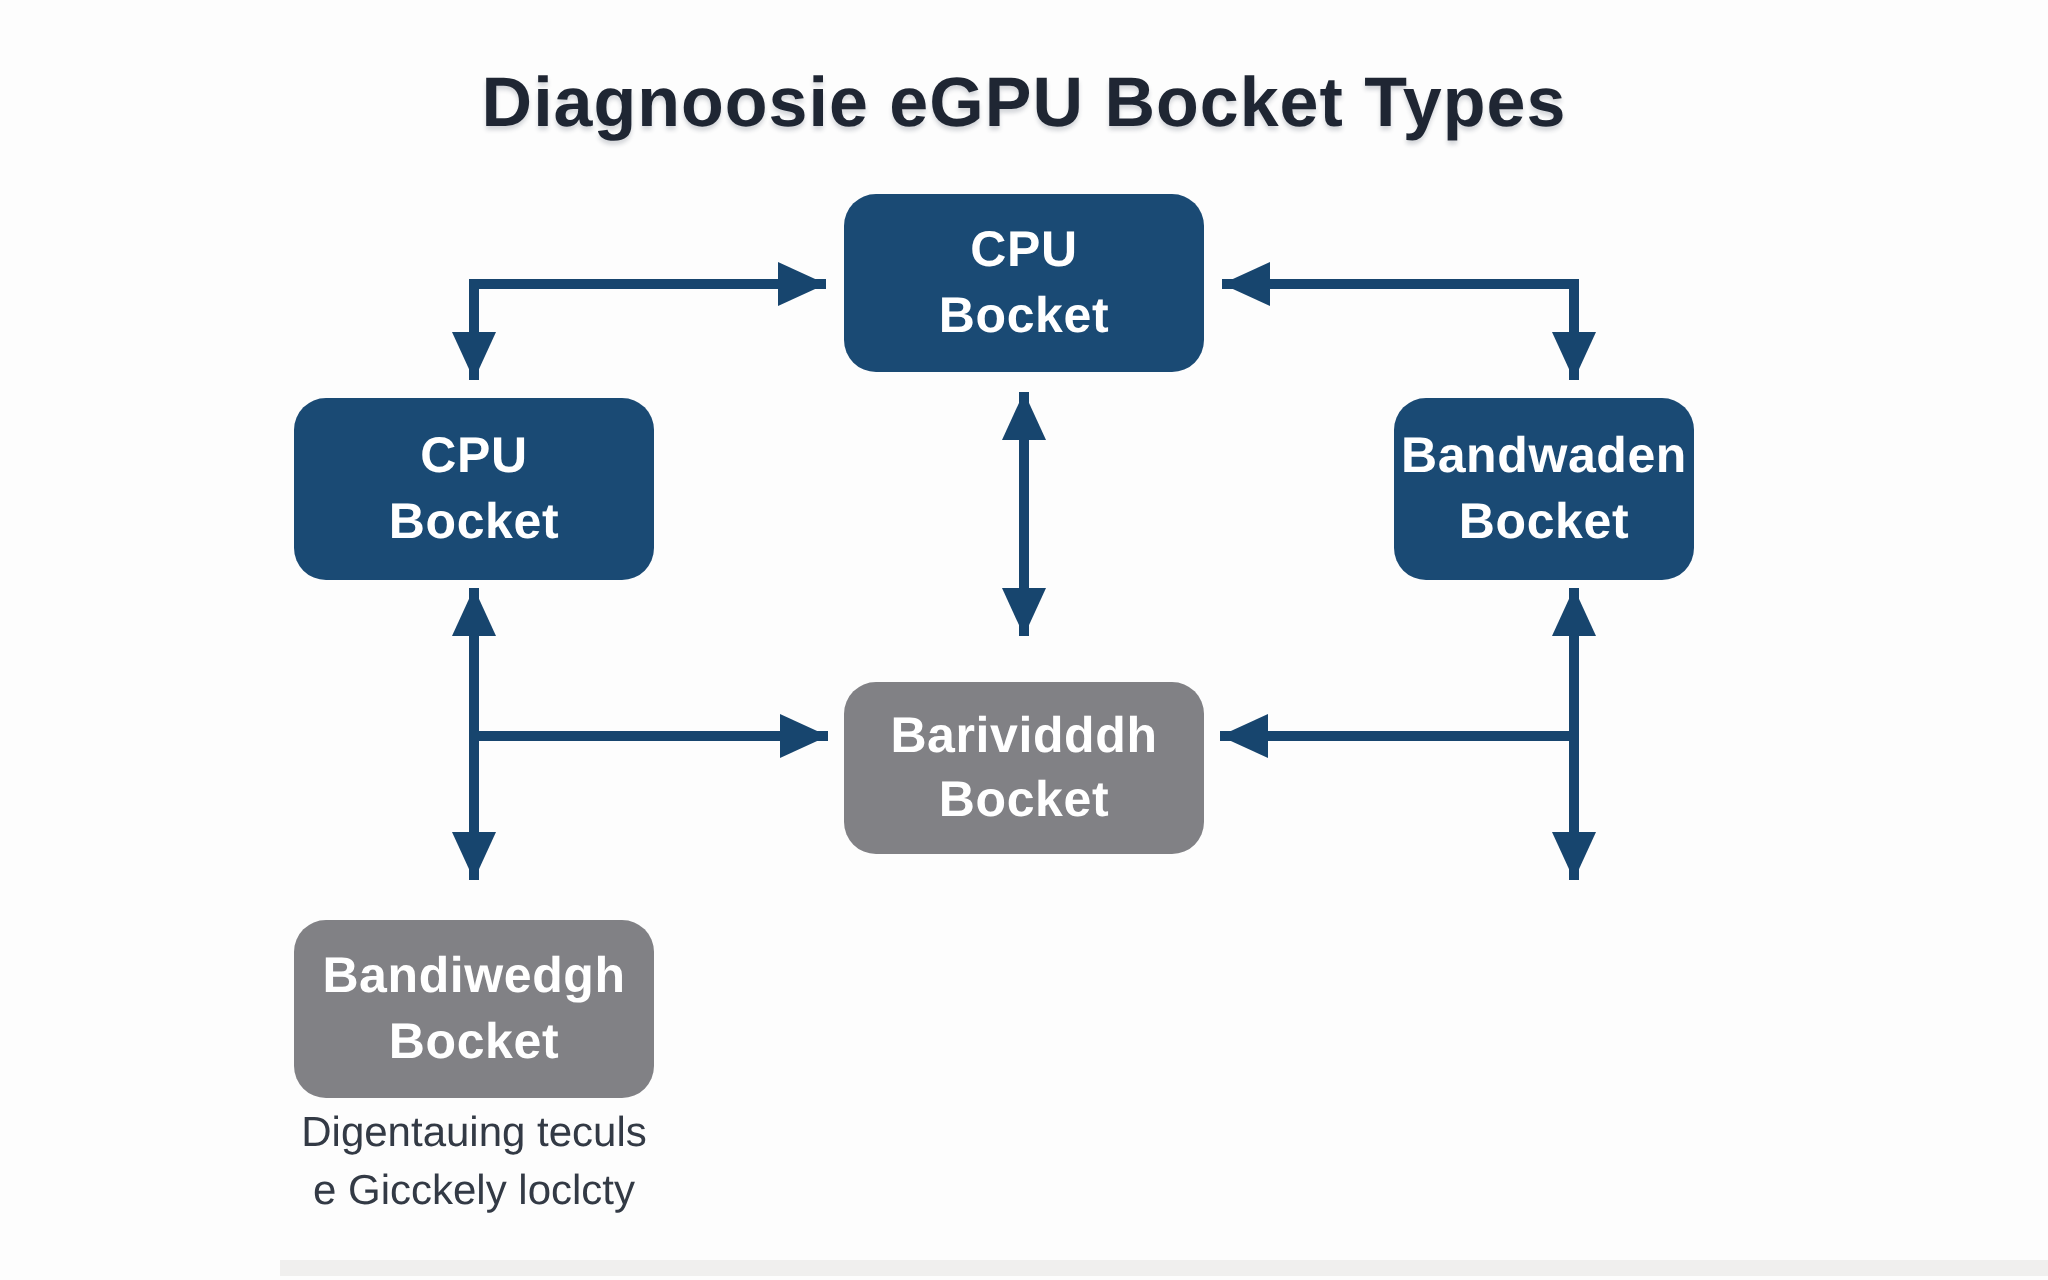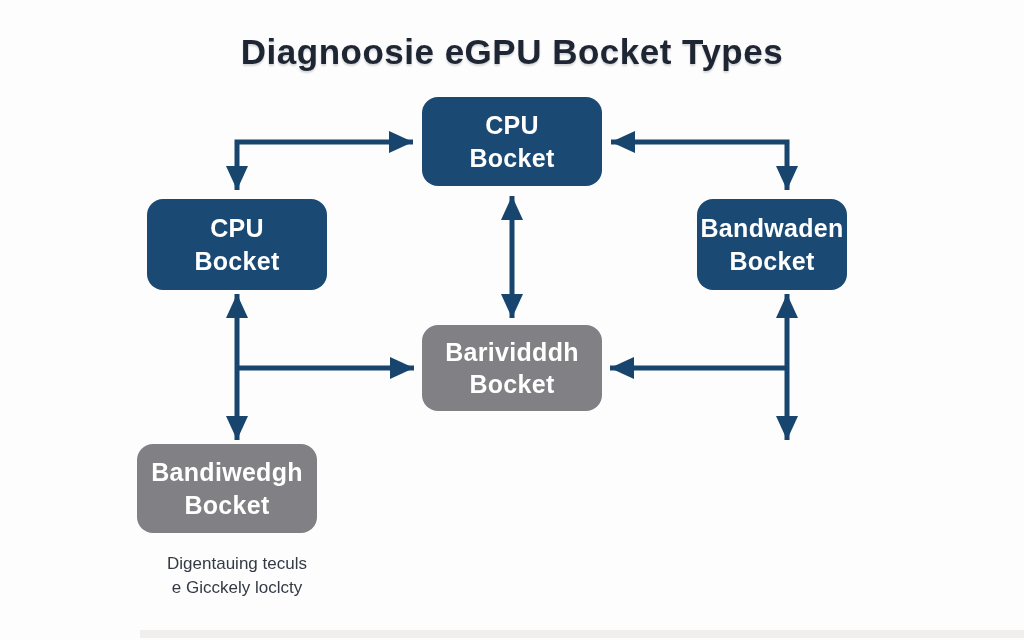--- a/index.html
+++ b/index.html
@@ -36,27 +36,27 @@
     text-align: center;
     border-radius: 16px;
     color: var(--box-text, #ffffff);
     font-size: 25px;
     font-weight: bold;
     line-height: 1.3;
     white-space: pre-line;
     letter-spacing: 0.3px;
   }
   .node.navy { background: var(--navy-box, #1a4a74); }
-  .node.gray { background: var(--gray-box, #818185); }
+  .node.gray { background: var(--gray-box, #818185); margin-top: 16px; }
 
   .node-top-center   { left: 422px; top:  97px; width: 180px; height: 89px; }
   .node-mid-left     { left: 147px; top: 199px; width: 180px; height: 91px; }
   .node-mid-right    { left: 697px; top: 199px; width: 150px; height: 91px; }
   .node-center       { left: 422px; top: 325px; width: 180px; height: 86px; }
-  .node-bottom-left  { left: 137px; top: 444px; width: 180px; height: 89px; }
+  .node-bottom-left  { left: 147px; top: 444px; width: 180px; height: 89px; }
   .node-bottom-right { left: 697px; top: 444px; width: 180px; height: 89px; }
 
   .arrows {
     position: absolute;
     inset: 0;
     width: 1024px;
     height: 640px;
     pointer-events: none;
   }
   .arrows path {
@@ -66,21 +66,21 @@
     stroke-linejoin: miter;
   }
   .arrows marker path {
     stroke: none;
     fill: var(--arrow, #17456e);
   }
   .caption {
     position: absolute;
     width: 290px;
     text-align: center;
-    font-size: 17px;
+    font-size: 21px;
     line-height: 1.4;
     color: var(--caption-text, #333a45);
     white-space: pre-line;
   }
   .caption-left  { left:  92px; top: 552px; }
   .caption-right { left: 642px; top: 552px; }
 
   .bottom-artifact {
     position: absolute;
     left: 140px;

